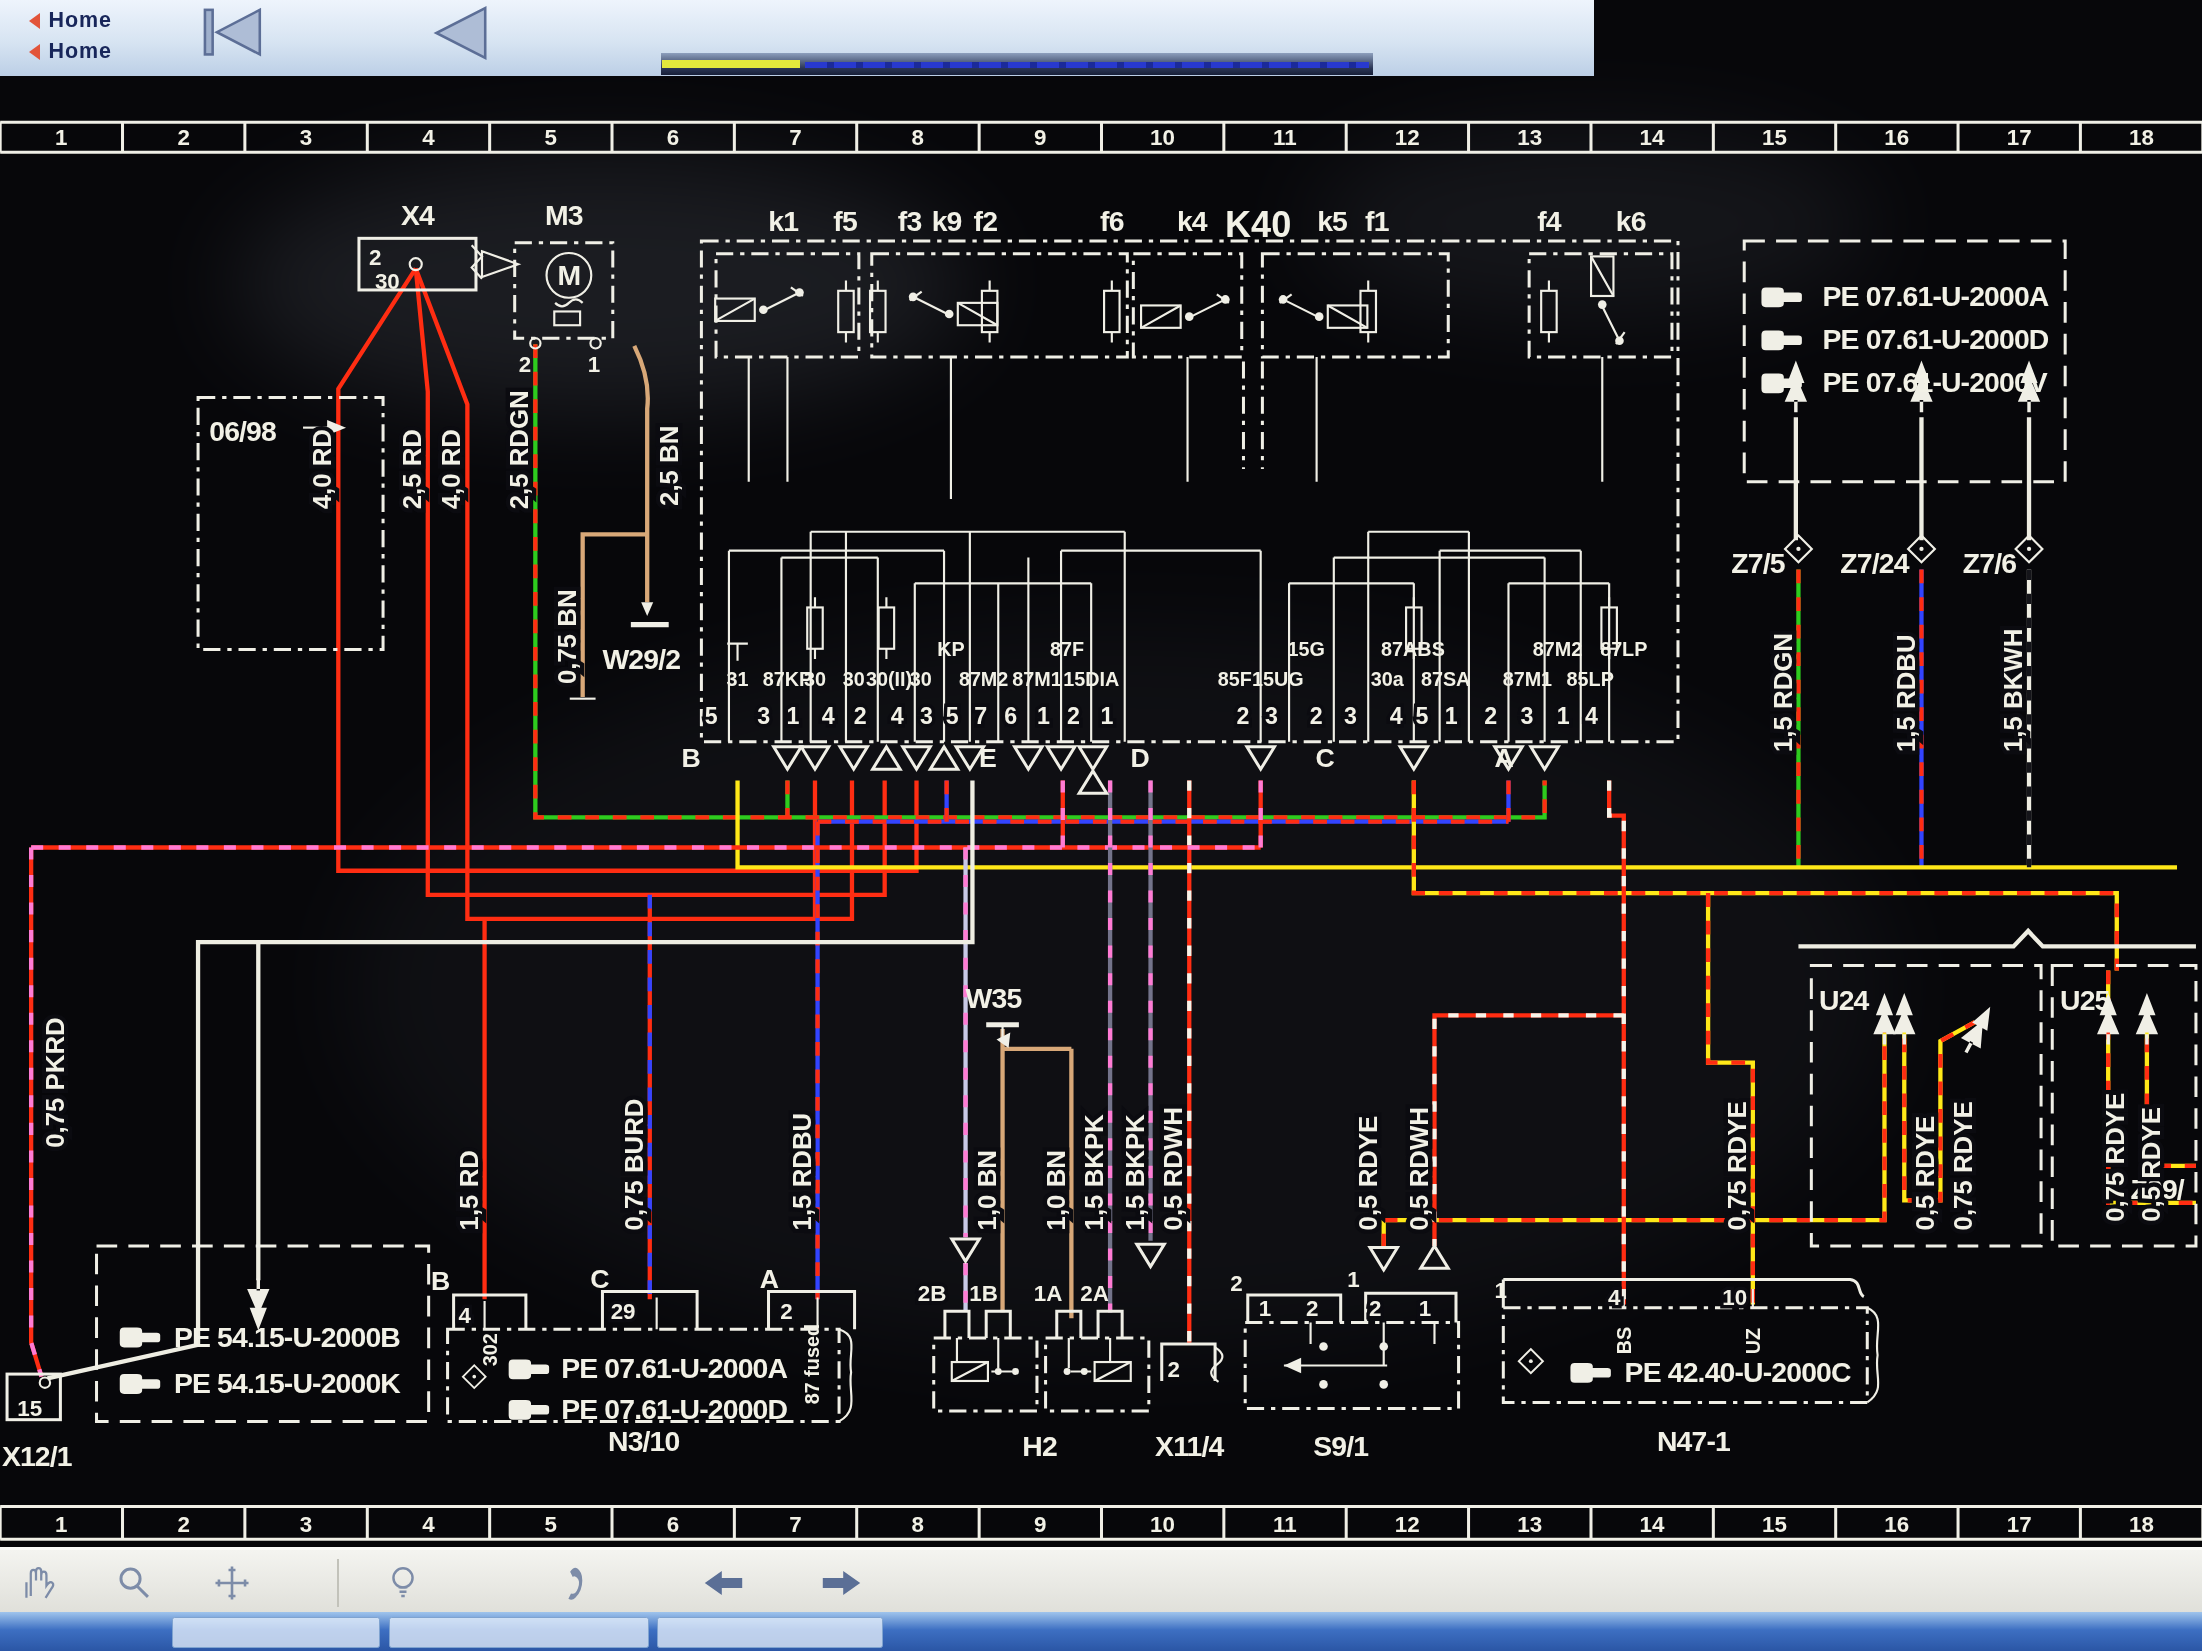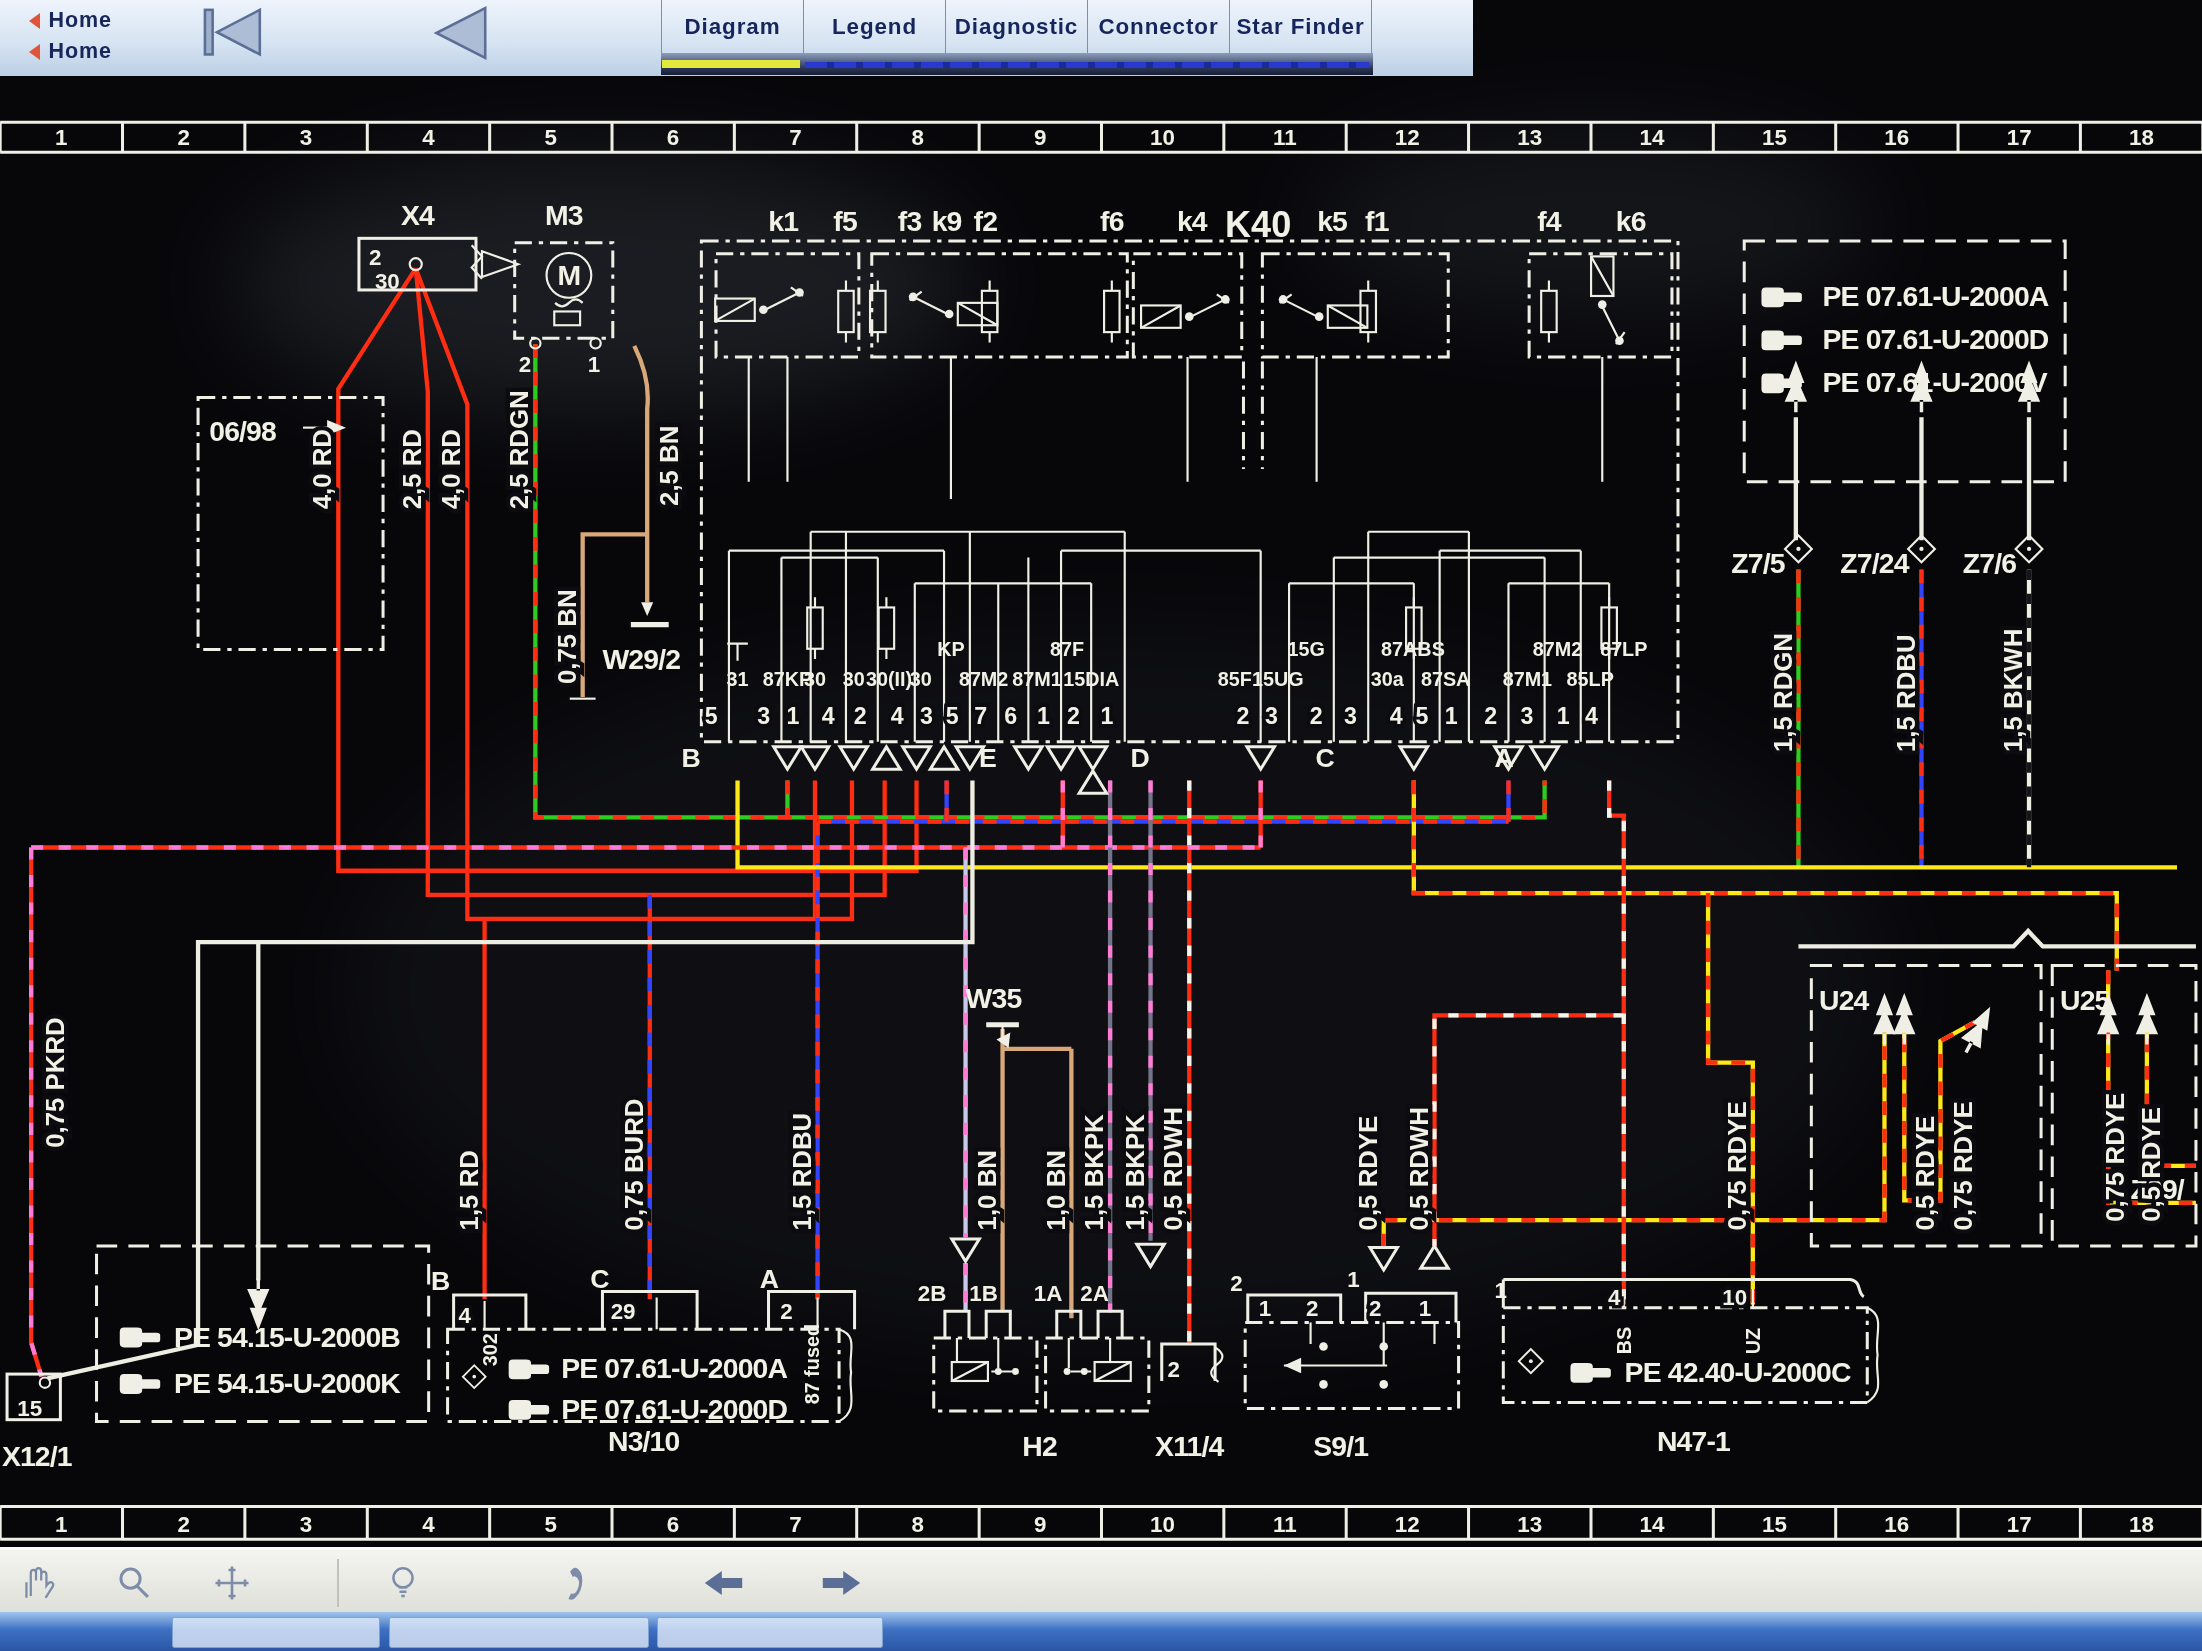--- a/index.html
+++ b/index.html
@@ -1,19 +1,19 @@
 <!DOCTYPE html>
 <html style="font-size:13.8px"><head>
 <meta charset="utf-8">
 <style>
   html,body{margin:0;padding:0;background:#07070a;}
   body{width:2203px;height:1652px;position:relative;overflow:hidden;
        font-family:"Liberation Sans",sans-serif;}
   
-  .topbar{position:absolute;left:0;top:0;width:1473px;height:76px;z-index:5;
+  .topbar{position:absolute;left:0;top:0;width:1594px;height:76px;z-index:5;
           background:linear-gradient(#eef4fc 0%,#d7e4f2 55%,#bccfe6 100%);}
   .nav-left{position:absolute;left:29px;top:5.2px;}
   .nav-item{display:flex;align-items:center;gap:8.6px;height:31px;cursor:pointer;}
   .nav-item span.lbl{font-size:21.5px;font-weight:bold;color:#18265a;letter-spacing:0.9px;}
   .tri-red{width:0;height:0;border-top:8.6px solid transparent;border-bottom:8.6px solid transparent;
            border-right:11.2px solid #e2543a;}
   .navicons{position:absolute;top:3.4px;left:189px;width:361px;height:60px;}
   .tabs{position:absolute;left:661px;top:0;height:53px;display:flex;}
   .tab{width:141px;display:flex;align-items:center;justify-content:center;
        border-left:1.7px solid #7e8fae;font-size:22.4px;font-weight:bold;color:#16265c;
@@ -82,37 +82,20 @@
   </div>
   <svg class="navicons" viewBox="0 0 420 70">
     <g>
       <rect x="18" y="8" width="9" height="52" fill="#9fb0cc" stroke="#5c6e96" stroke-width="3"></rect>
       <polygon points="82,8 82,60 32,34" fill="#aebdd6" stroke="#5c6e96" stroke-width="3"></polygon>
     </g>
     <g>
       <polygon points="345,6 345,64 288,35" fill="#aebdd6" stroke="#5c6e96" stroke-width="3"></polygon>
     </g>
   </svg>
-  <div class="tabs">
-    <div class="tab">
-        <span>Diagram</span>
-      </div>
-    <div class="tab">
-        <span>Legend</span>
-      </div>
-    <div class="tab">
-        <span>Diagnostic</span>
-      </div>
-    <div class="tab">
-        <span>Connector</span>
-      </div>
-    <div class="tab">
-        <span>Star Finder</span>
-      </div>
-  </div>
   <div class="underband"></div>
 </div>
 <div class="ul-active"></div>
 <div class="ul-rest"></div>
 
 <svg class="diagram" width="2203" height="1652" viewBox="0 0 2560 1920">
   <defs>
     <filter id="soft" x="-60%" y="-60%" width="220%" height="220%">
         <feGaussianBlur stdDeviation="55"></feGaussianBlur>
       </filter>

